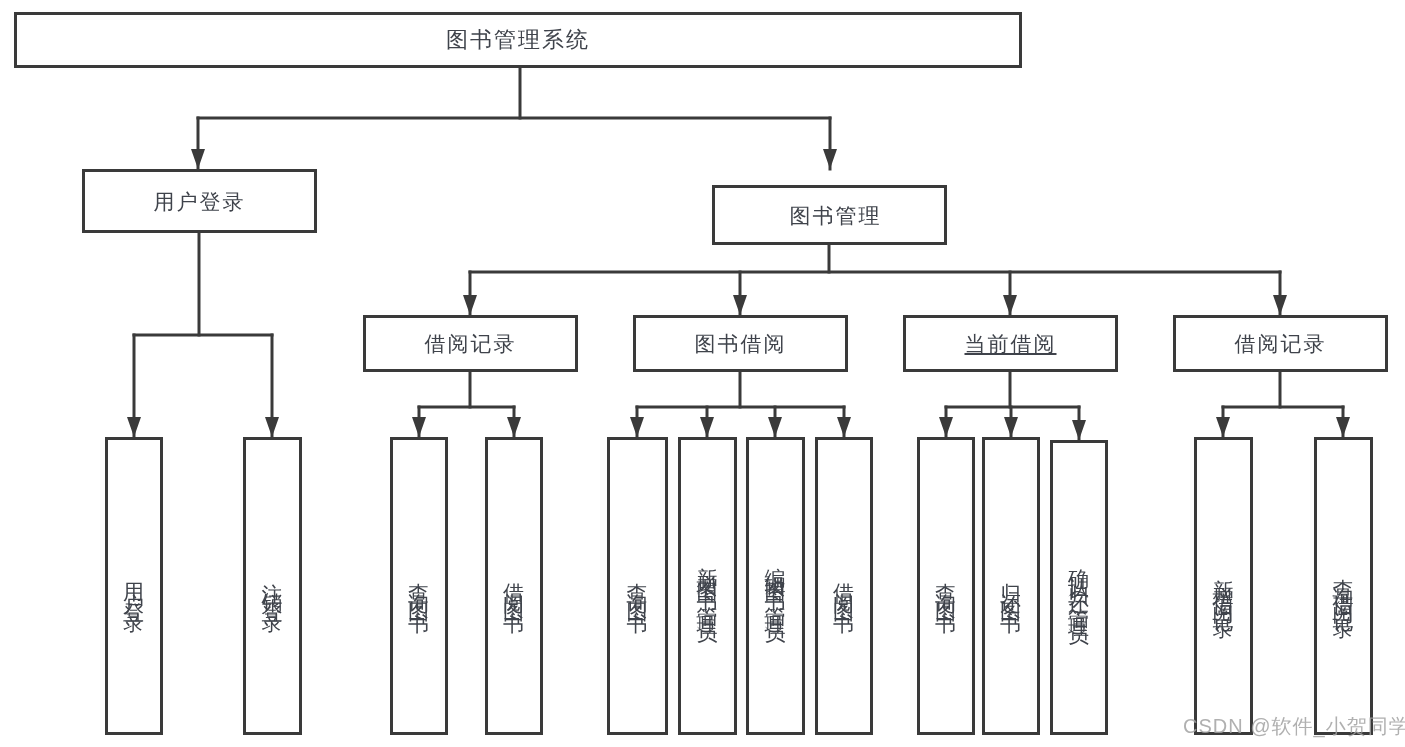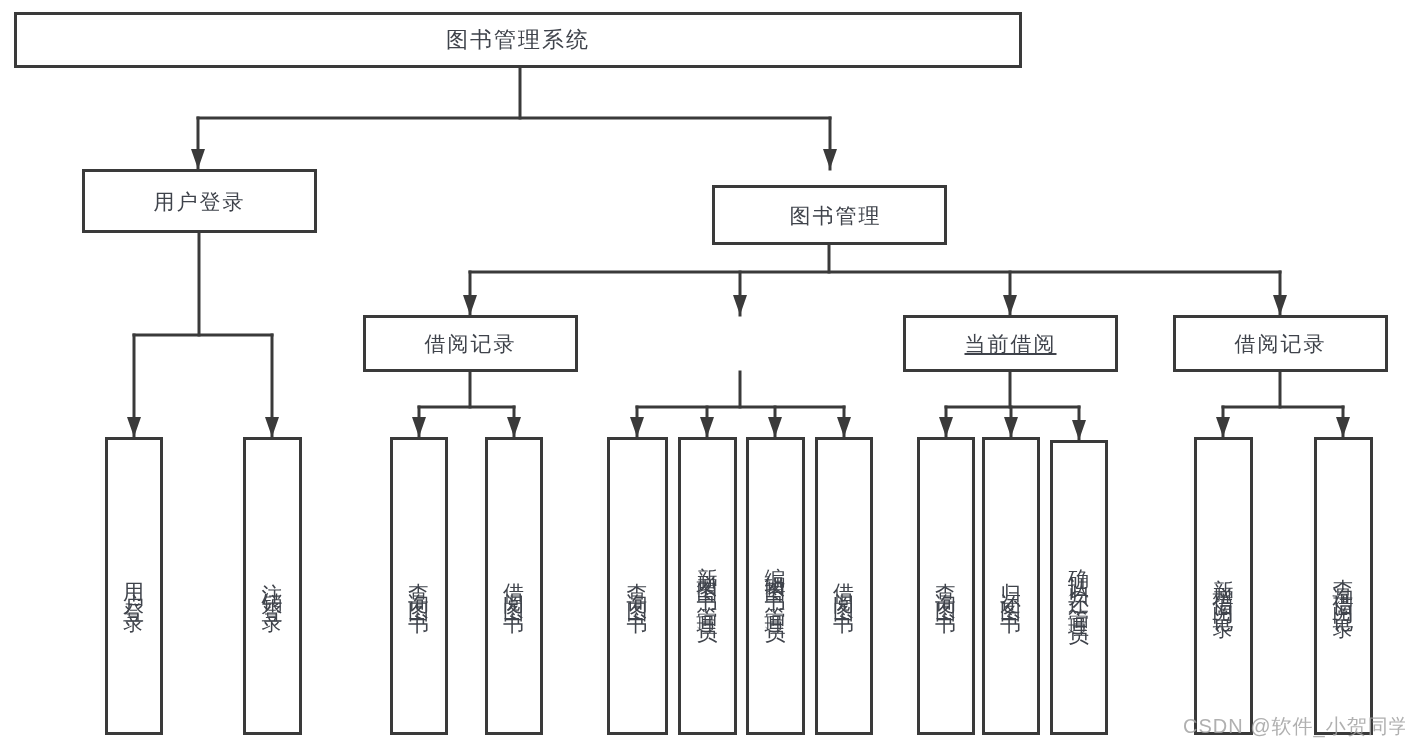--- a/index.html
+++ b/index.html
@@ -103,20 +103,21 @@
       <line x1="1343" y1="407" x2="1343" y2="437" marker-end="url(#arrow)"></line>
     </g>
   </svg>
 
   <div class="node h title" style="left:14px; top:12px; width:1008px; height:56px;">图书管理系统</div>
 
   <div class="node h" style="left:82px; top:169px; width:235px; height:64px;">用户登录</div>
   <div class="node h" style="left:712px; top:185px; width:235px; height:60px;padding-left:12px;">图书管理</div>
 
   <div class="node h" style="left:363px; top:315px; width:215px; height:57px;">借阅记录</div>
+  <div class="node h" style="left:633px; top:315px; width:215px; height:57px;">图书借阅</div>
   <div class="node h" style="left:903px; top:315px; width:215px; height:57px;text-decoration:underline;">当前借阅</div>
   <div class="node h" style="left:1173px; top:315px; width:215px; height:57px;">借阅记录</div>
 
   <div class="node v" style="left:105px; top:437px; width:58px; height:298px;">
     <span>用户登录</span>
   </div>
   <div class="node v" style="left:243px; top:437px; width:59px; height:298px;">
     <span>注销登录</span>
   </div>
 

